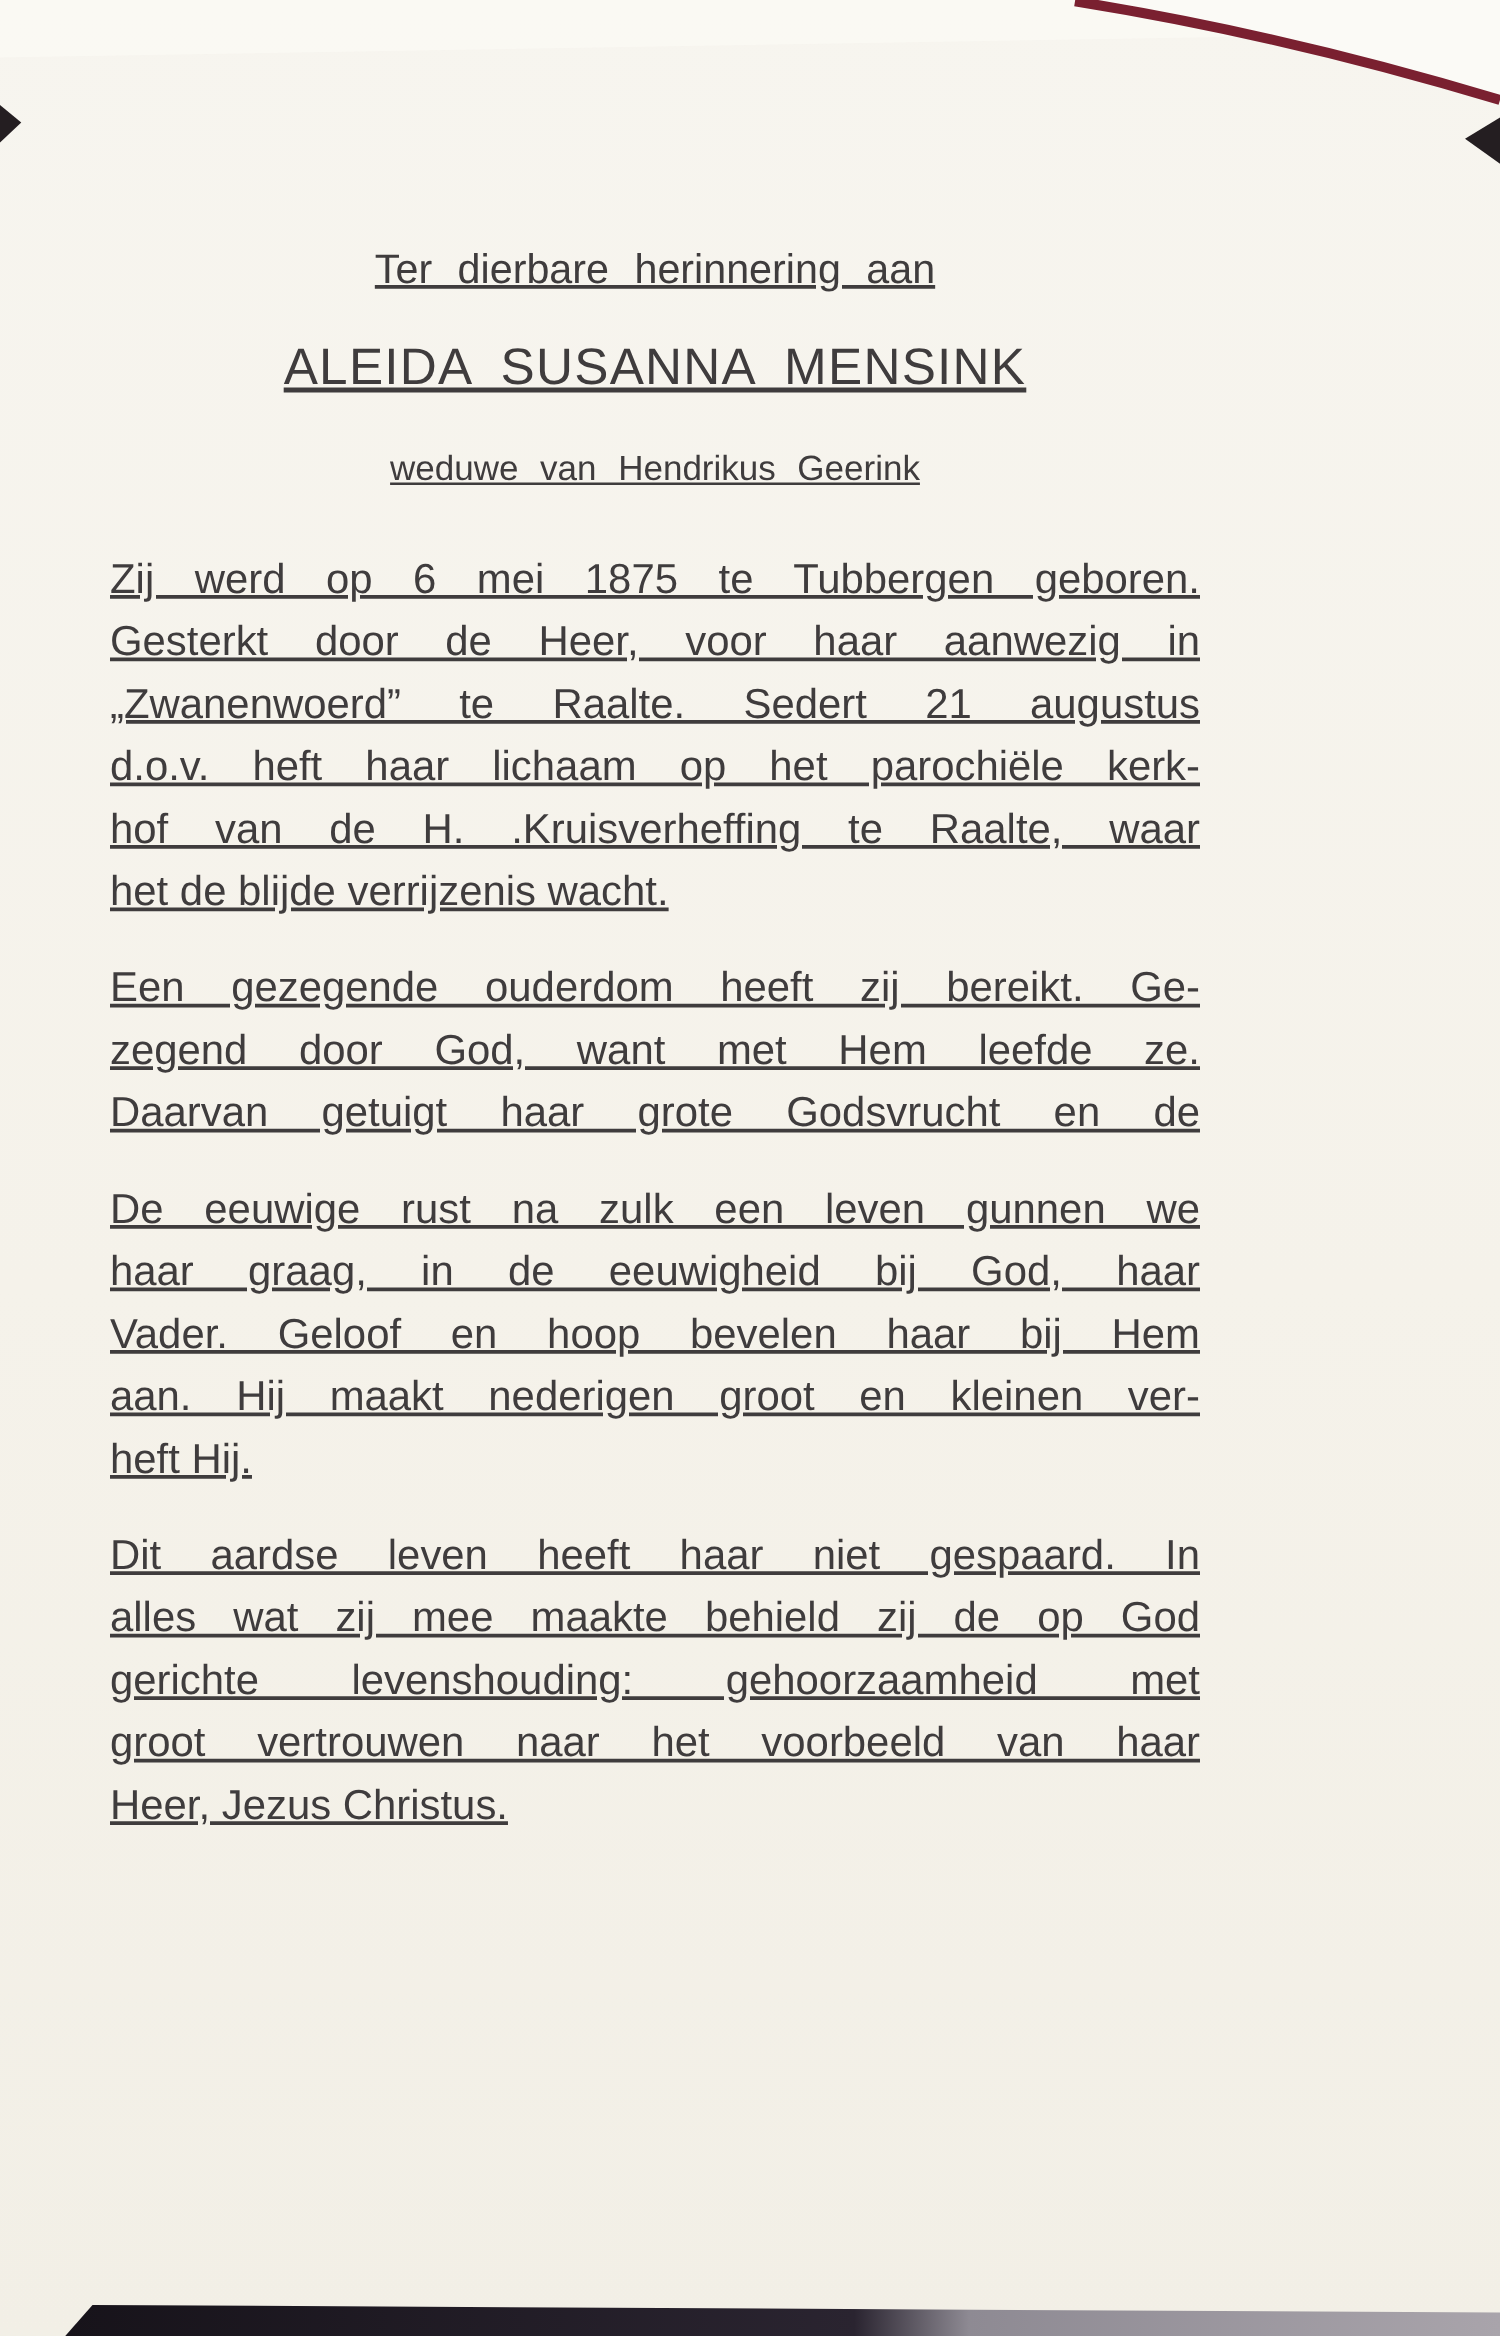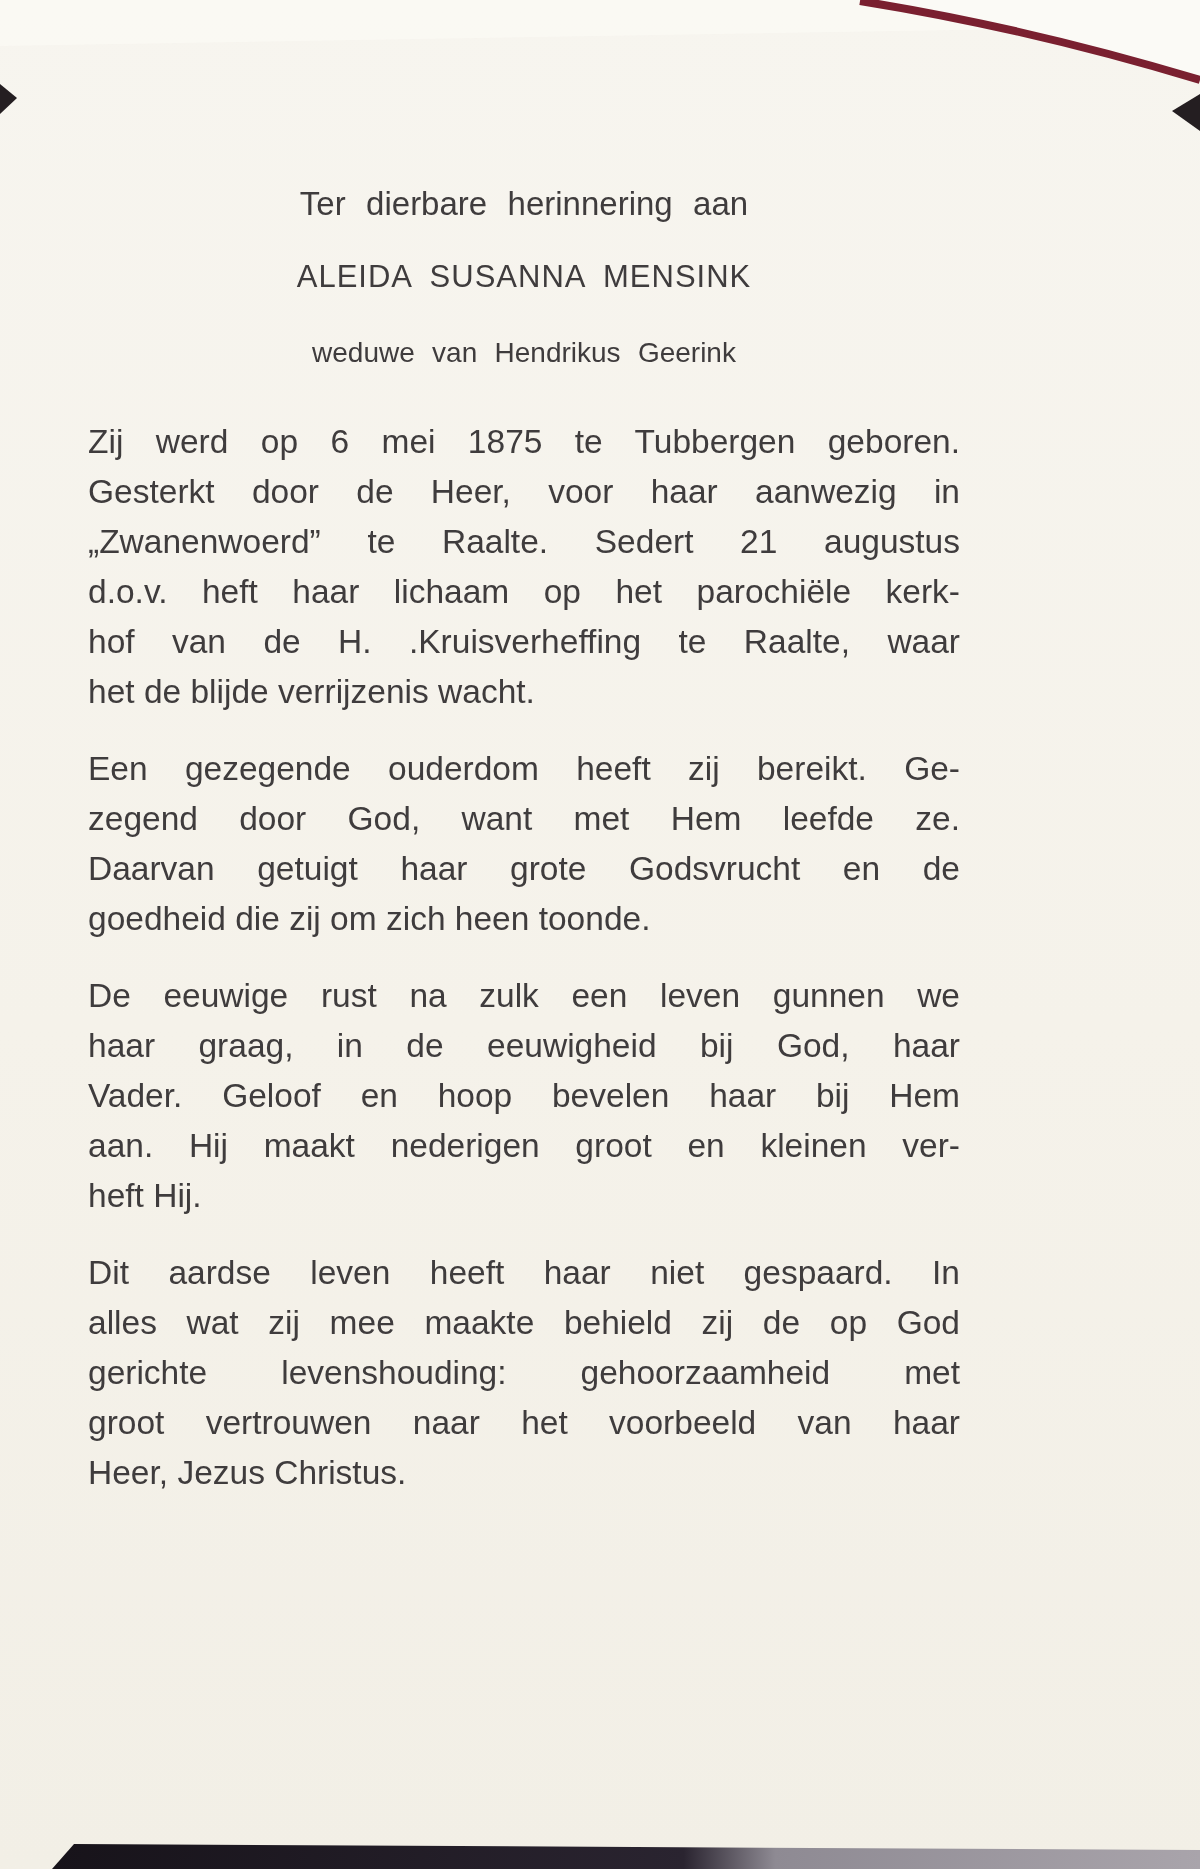--- a/index.html
+++ b/index.html
@@ -18,34 +18,35 @@
   .deco {
     position: absolute;
     left: 0; top: 0;
     width: 1200px;
     height: 1869px;
     pointer-events: none;
   }
   .content {
     position: absolute;
     left: 88px;
-    top: 5px;
+    top: 16px;
     width: 872px;
+    text-decoration: underline;
   }
   .hdr {
     text-align: center;
     word-spacing: 0.34em;
   }
   .hdr-intro {
     margin-top: 180px;
     font-size: 33px;
   }
   .hdr-name {
     margin-top: 36px;
-    font-size: 31px;
+    font-size: 41px;
     letter-spacing: 1px;
     word-spacing: 0.28em;
   }
   .hdr-sub {
     margin-top: 42px;
     font-size: 28px;
   }
   .bodytext {
     margin-top: 48px;
     font-size: 33.5px;
@@ -100,21 +101,20 @@
         <div class="line">Gesterkt door de Heer, voor haar aanwezig in</div>
         <div class="line">„Zwanenwoerd” te Raalte. Sedert 21 augustus</div>
         <div class="line">d.o.v. heft haar lichaam op het parochiële kerk-</div>
         <div class="line">hof van de H. .Kruisverheffing te Raalte, waar</div>
         <div class="line last">het de blijde verrijzenis wacht.</div>
       </div>
       <div class="para">
         <div class="line">Een gezegende ouderdom heeft zij bereikt. Ge-</div>
         <div class="line">zegend door God, want met Hem leefde ze.</div>
         <div class="line">Daarvan getuigt haar grote Godsvrucht en de</div>
-        <div class="line last">goedheid die zij om zich heen toonde.</div>
       </div>
       <div class="para">
         <div class="line">De eeuwige rust na zulk een leven gunnen we</div>
         <div class="line">haar graag, in de eeuwigheid bij God, haar</div>
         <div class="line">Vader. Geloof en hoop bevelen haar bij Hem</div>
         <div class="line">aan. Hij maakt nederigen groot en kleinen ver-</div>
         <div class="line last">heft Hij.</div>
       </div>
       <div class="para">
         <div class="line">Dit aardse leven heeft haar niet gespaard. In</div>

